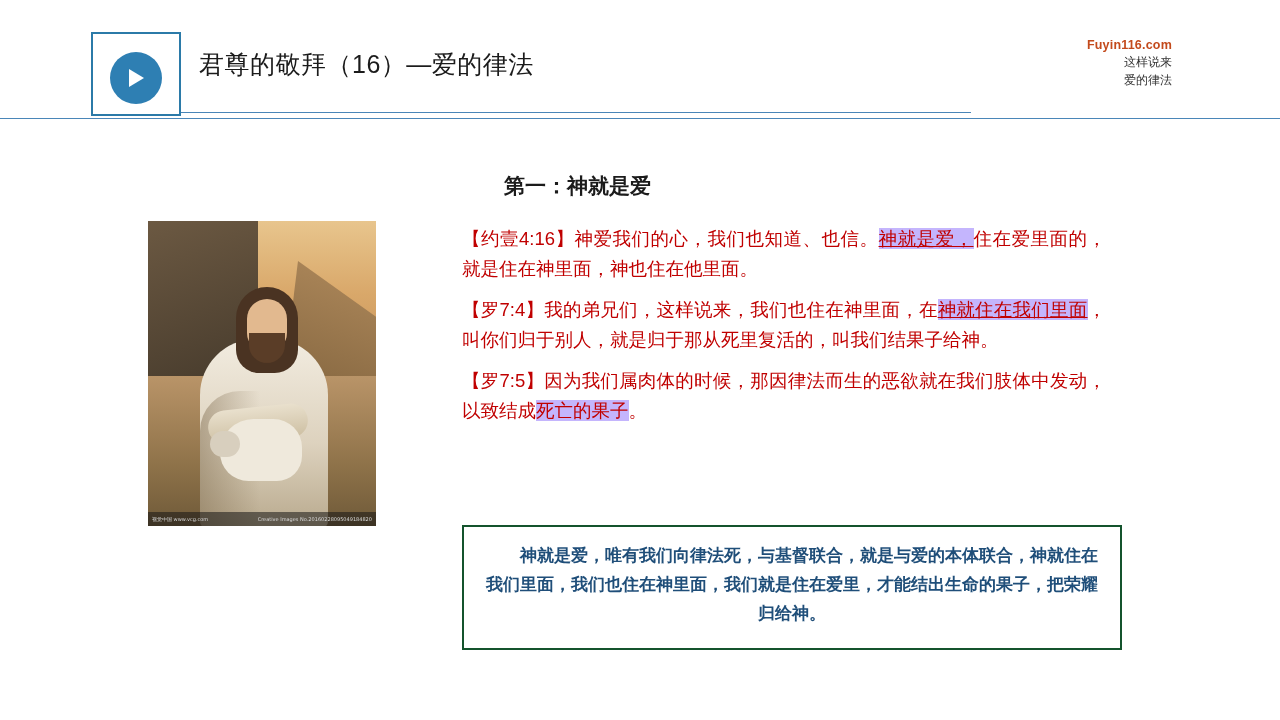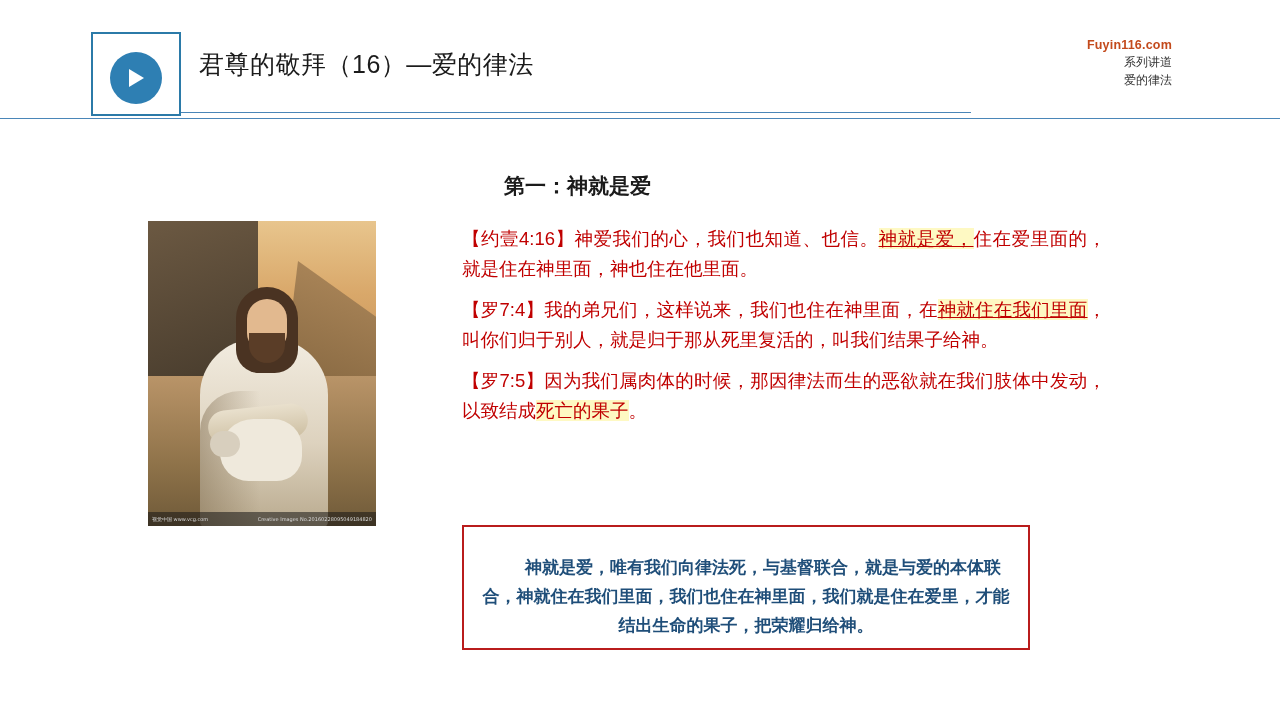--- a/index.html
+++ b/index.html
@@ -189,38 +189,38 @@
     position: absolute;
     left: 462px;
     top: 224px;
     width: 644px;
     color: #c00000;
     font-size: 18.5px;
     line-height: 1.62;
   }
   .verse-para { margin: 0 0 11px 0; text-align: justify; }
   .hl {
-    background: #fef9c3;
+    background: #c4b5fd;
     color: #c00000;
   }
   .hl-underline {
     text-decoration: underline;
     text-decoration-color: #c00000;
   }
 
   .summary-box {
     position: absolute;
     left: 462px;
     top: 525px;
-    width: 568px;
+    width: 660px;
     height: 125px;
     box-sizing: border-box;
-    border: 2px solid #b91c1c;
+    border: 2px solid #14532d;
     background: #ffffff;
-    padding: 26px 18px 0 18px;
+    padding: 14px 18px 0 18px;
   }
   .summary-text {
     margin: 0;
     color: #1f4e79;
     font-size: 17px;
     line-height: 1.72;
     font-family: "DejaVu Serif", serif;
     font-weight: bold;
     text-align: center;
   }
@@ -236,21 +236,21 @@
   <div class="play-circle">
     <svg width="20" height="22" viewBox="0 0 20 22" aria-hidden="true">
       <polygon points="3,2 18,11 3,20" fill="#ffffff"></polygon>
     </svg>
   </div>
 
   <div class="deck-title">君尊的敬拜（16）—爱的律法</div>
 
   <div class="brand">
     <div class="brand-name">Fuyin116.com</div>
-    <div class="brand-sub">系列讲道</div>
+    <div class="brand-sub">这样说来</div>
     <div class="brand-sub">爱的律法</div>
   </div>
 
   <div class="header-rule-short"></div>
   <div class="header-rule"></div>
 </div>
 
 <div class="section-title">第一：神就是爱</div>
 
 <div class="picture">

